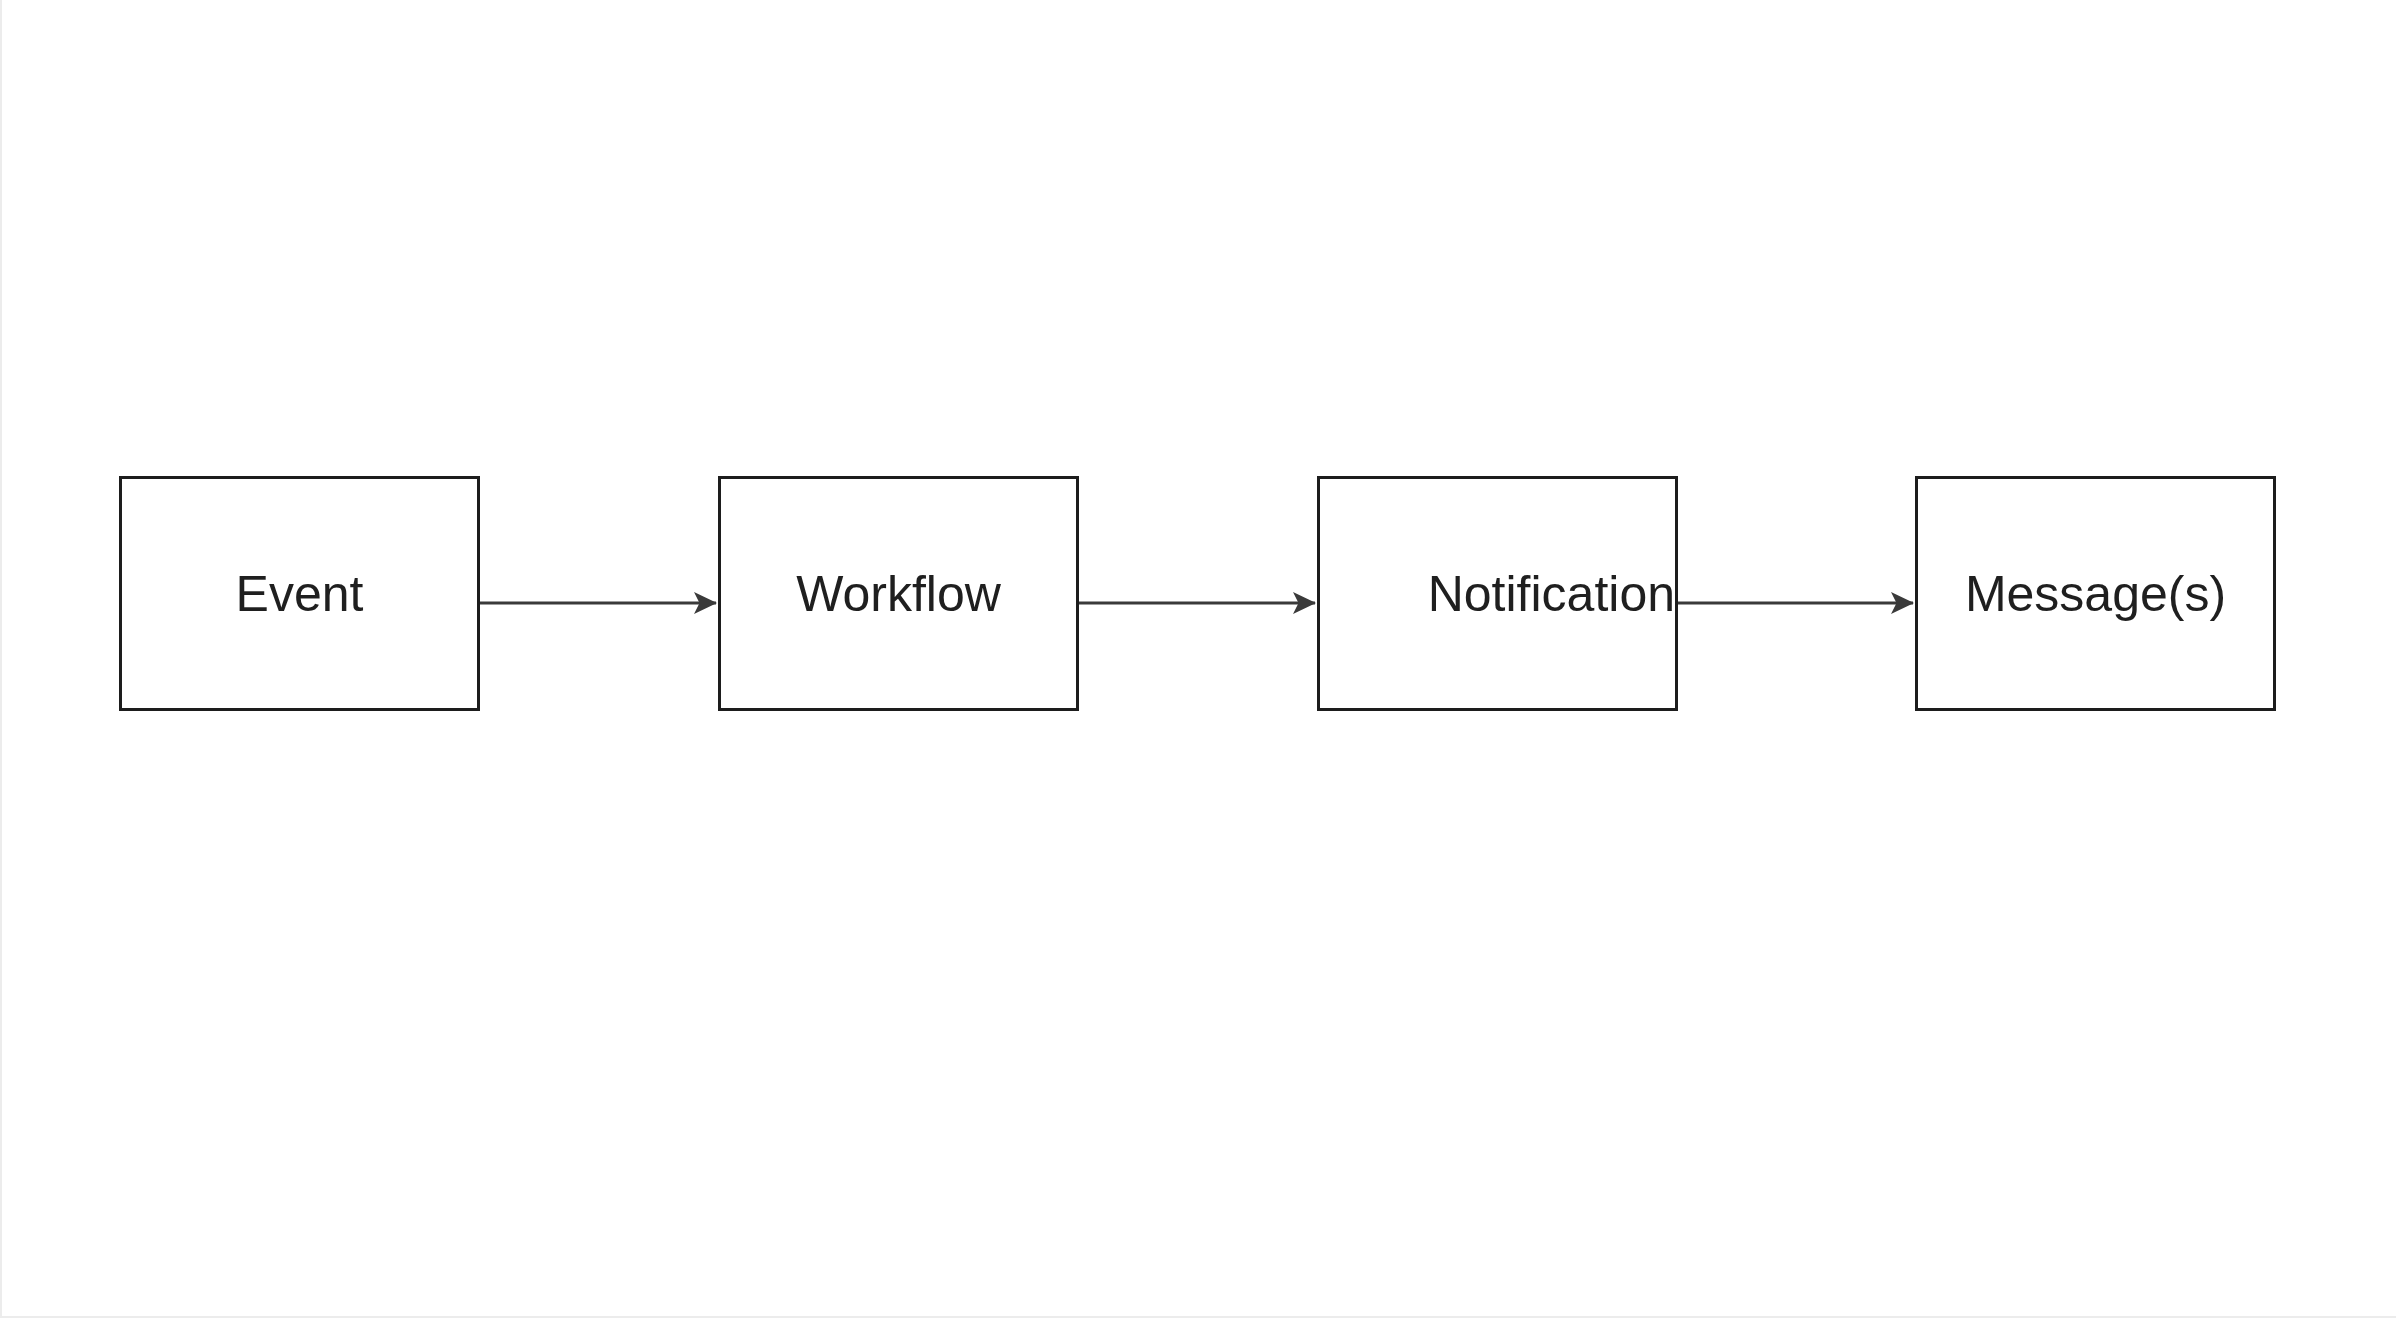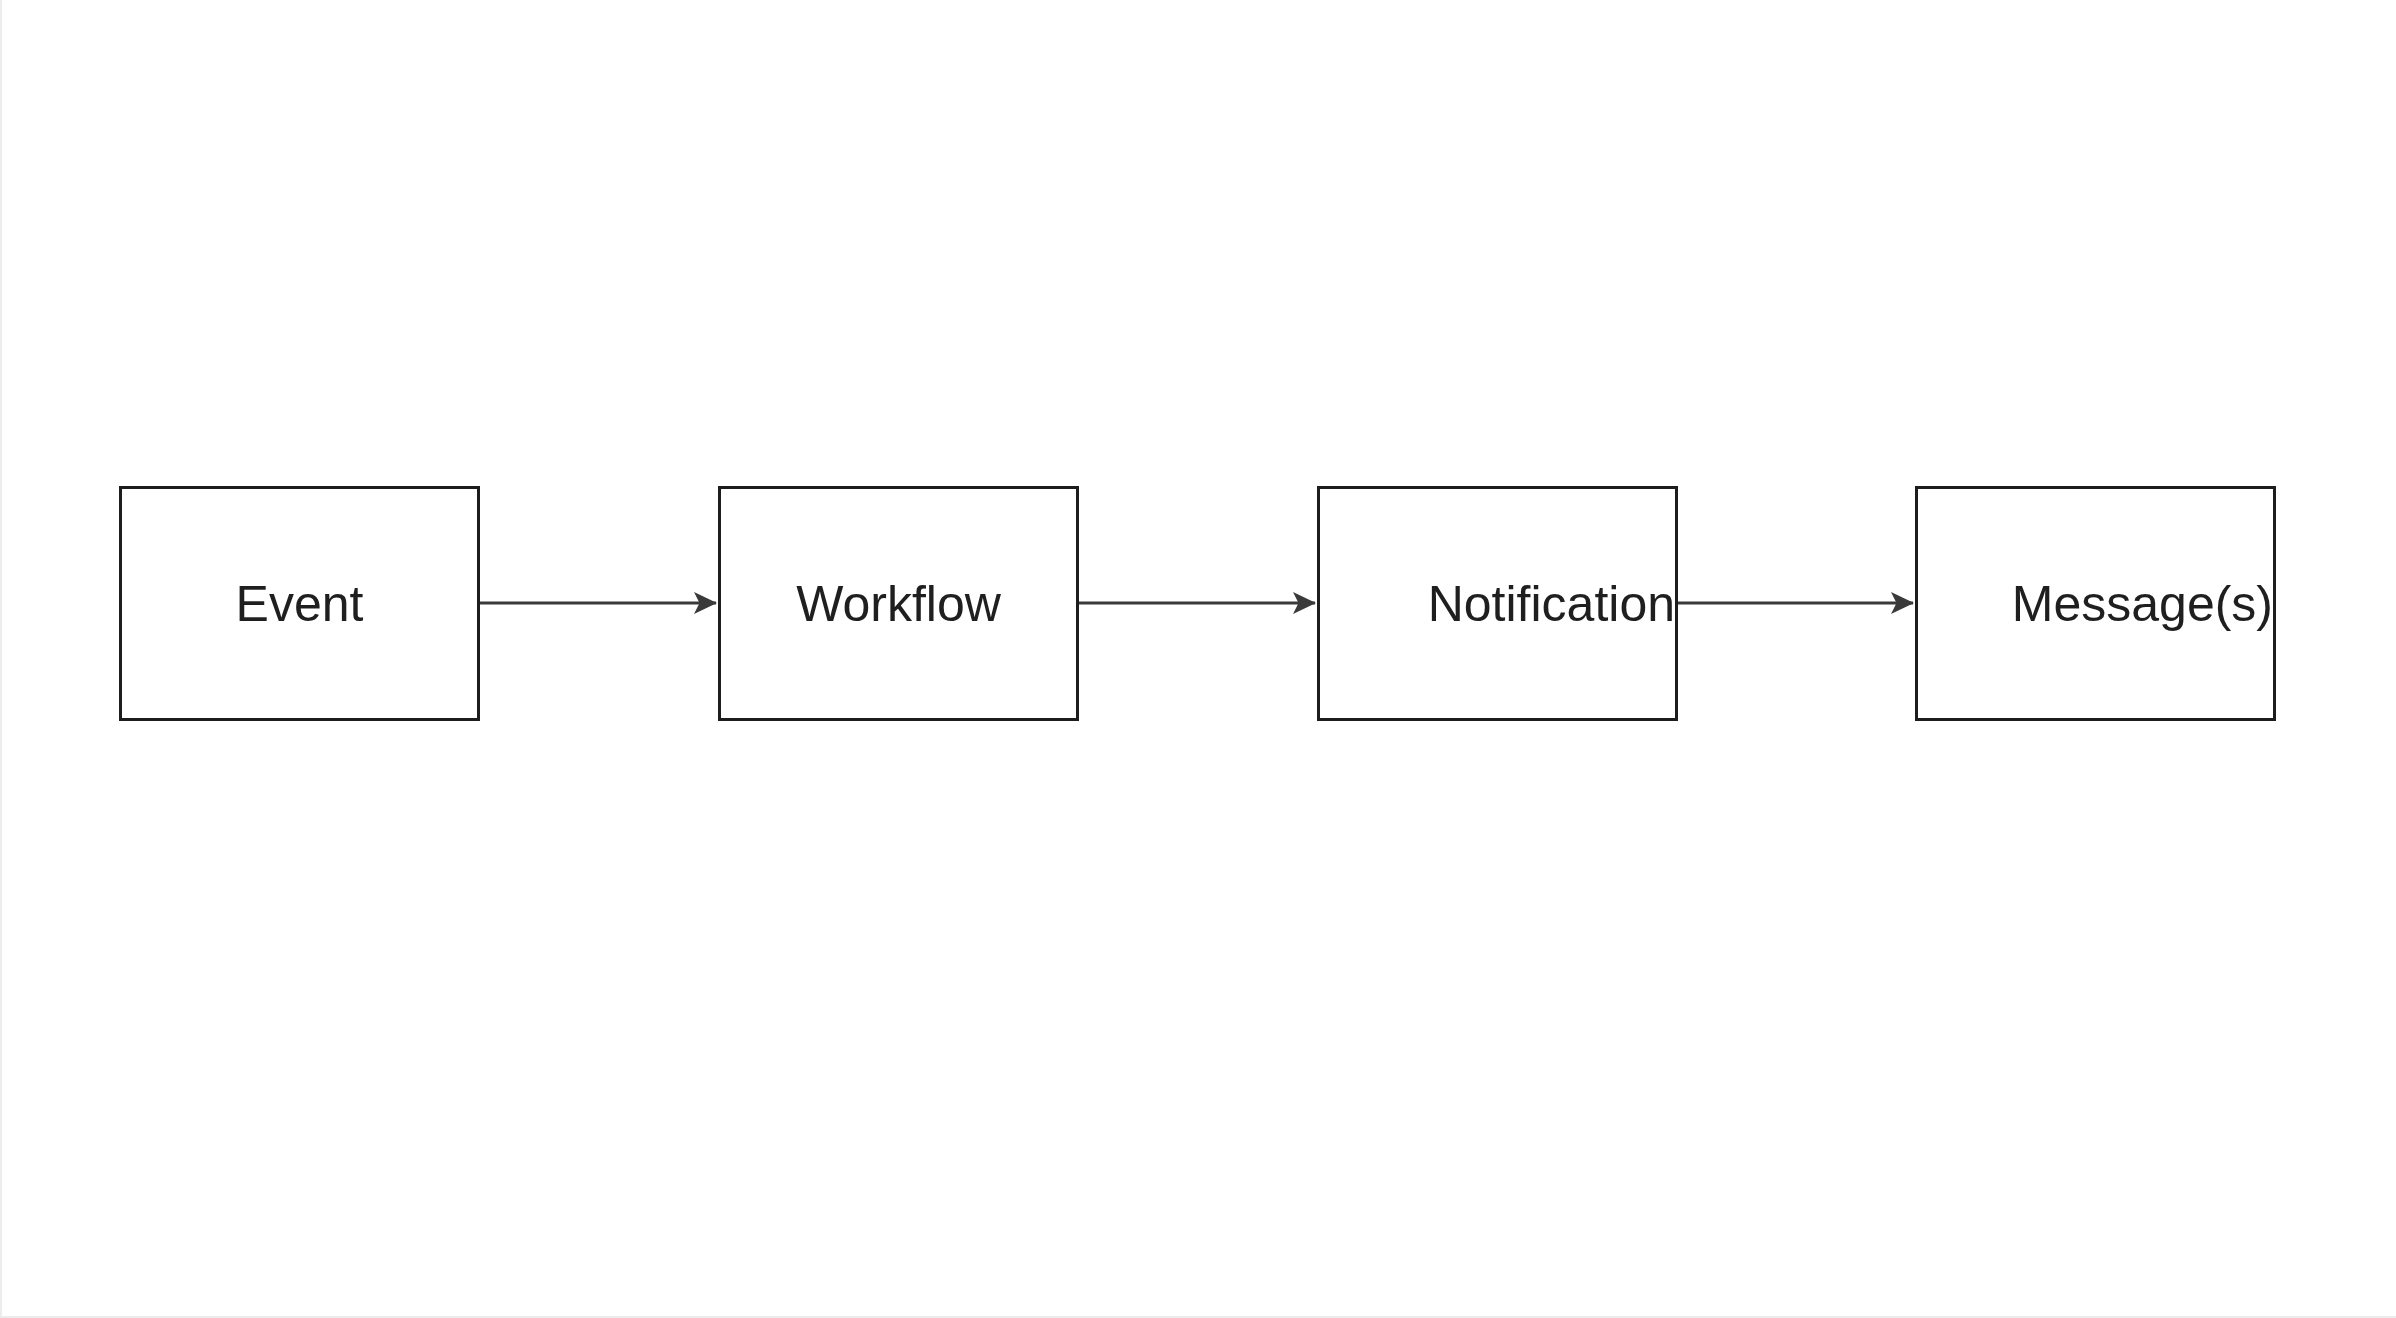--- a/index.html
+++ b/index.html
@@ -23,41 +23,41 @@
     background: var(--frame-line, #ececec);
   }
   .frame-bottom {
     position: absolute;
     left: 0; right: 0; bottom: 0;
     height: 2px;
     background: var(--frame-line, #ececec);
   }
   .node {
     position: absolute;
-    top: 486px;
+    top: 476px;
     width: 361px;
     height: 235px;
     box-sizing: border-box;
     background: var(--node-fill, #ffffff);
     border: 3px solid var(--node-border, #1d1d1d);
     display: flex;
     align-items: center;
     justify-content: center;
   }
   .node .label {
     font-size: 50px;
     font-weight: 400;
     line-height: 1;
     color: var(--node-text, #1f1f1f);
     white-space: nowrap;
   }
   .n0 { left: 119px; }
   .n1 { left: 718px; }
   .n2 { left: 1317px; justify-content: flex-end; }
-  .n3 { left: 1915px; justify-content: flex-end; }
+  .n3 { left: 1915px; }
   .edge {
     position: absolute;
     top: 583px;
     height: 40px;
     color: var(--arrow, #3a3a3a);
     display: block;
   }
   .e0 { left: 480px;  width: 238px; }
   .e1 { left: 1079px; width: 238px; }
   .e2 { left: 1678px; width: 237px; }

